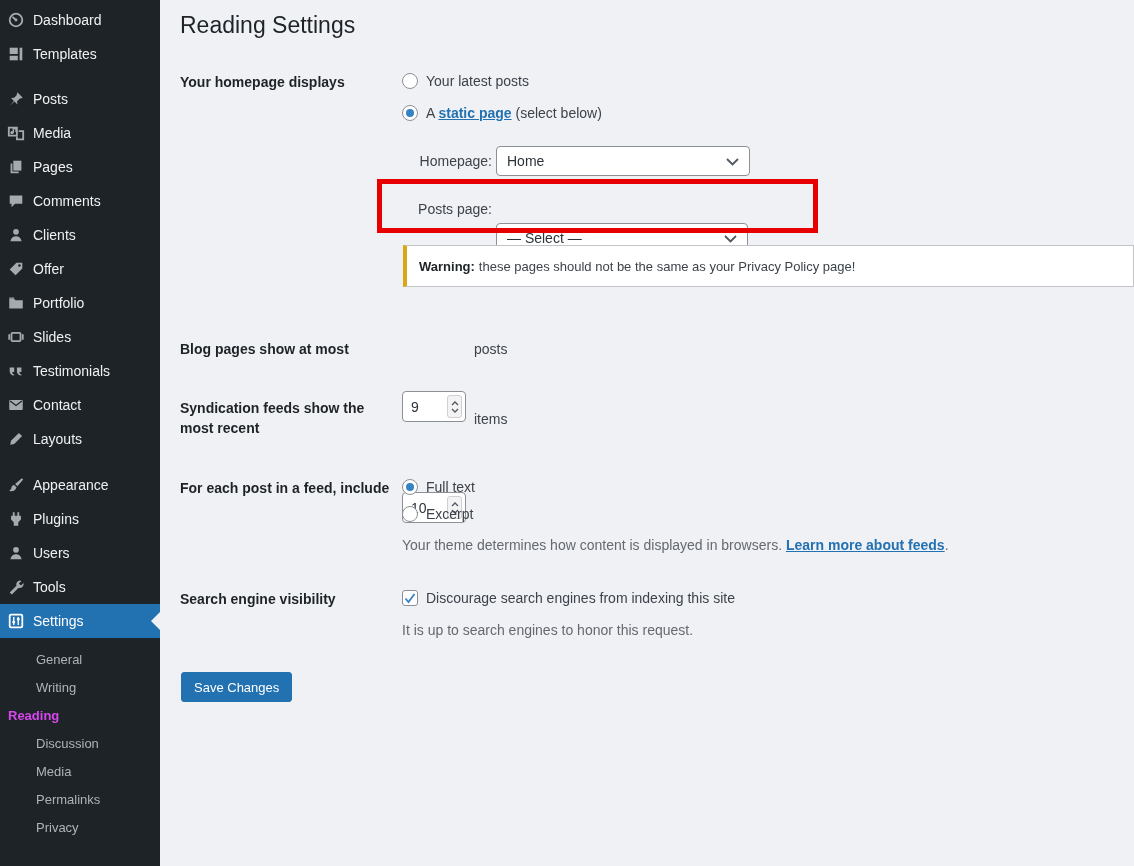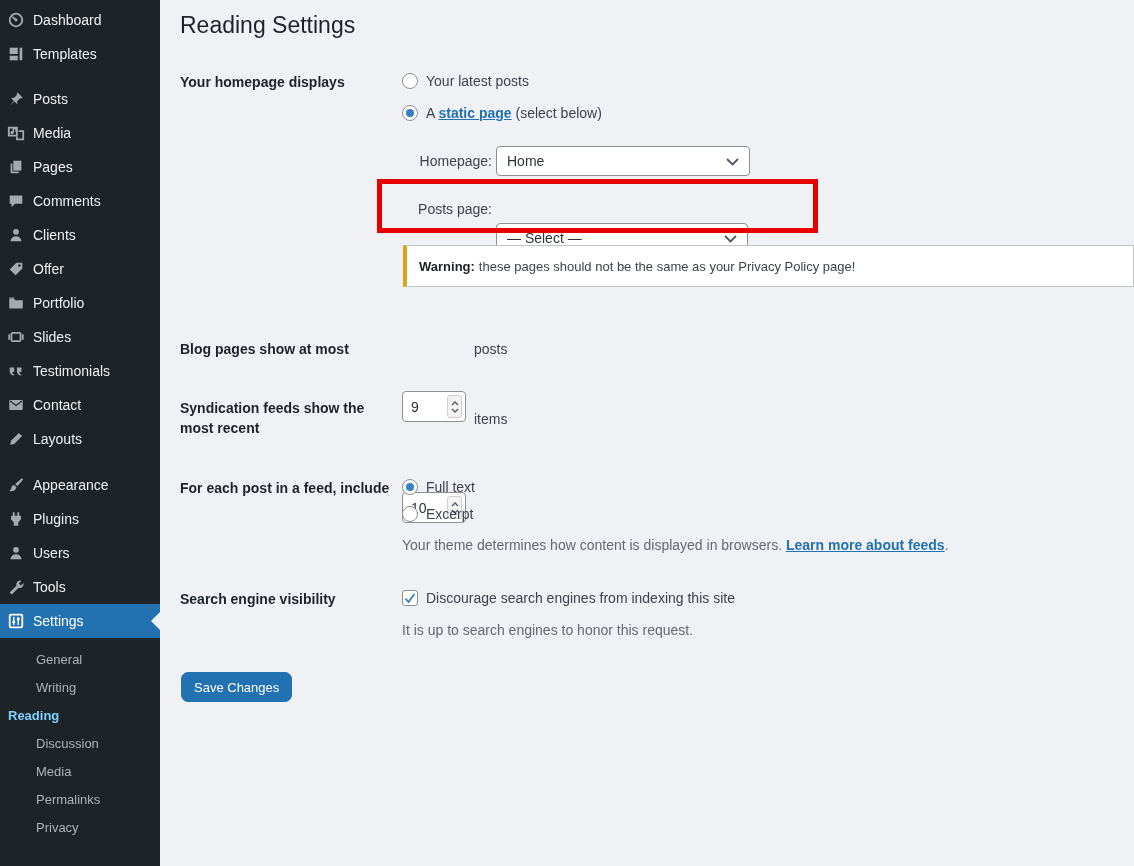--- a/index.html
+++ b/index.html
@@ -20,21 +20,21 @@
   .menu-item.active { background:#2271b1; color:#fff; position:relative; }
   .menu-item.active .ico { color:#fff; }
   .menu-item.active::after { content:""; position:absolute; right:0; top:50%;
     transform:translateY(-50%); width:0; height:0;
     border-top:9px solid transparent; border-bottom:9px solid transparent;
     border-right:9px solid #f0f1f5; }
   .be-logo { font-weight:700; font-size:13px; color:#a7aaad; letter-spacing:0; }
   .submenu { list-style:none; padding-top:8px; }
   .submenu-item { height:28px; line-height:28px; padding-left:36px; font-size:13px;
     color:#aeb3b9; cursor:pointer; }
-  .submenu-item.current { color:#7dd3fc; font-weight:700;padding-left:8px; }
+  .submenu-item.current { color:#d946ef; font-weight:700;padding-left:8px; }
 
   
   .main { position:absolute; left:160px; top:0; right:0; bottom:0; }
   .abs { position:absolute; }
   .page-title { left:20px; top:11px; font-size:23px; font-weight:400; color:#1d2327; line-height:29px; }
   .sec-label { font-size:14px; font-weight:700; color:#1d2327; line-height:20px; }
   .txt { font-size:14px; color:#3c434a; line-height:20px; }
   .muted { font-size:14px; color:#646970; line-height:20px; }
   a.wp-link { color:#2271b1; text-decoration:underline; cursor:pointer;font-weight:bold; }
 
@@ -368,15 +368,15 @@
   <div class="abs radio-row" style="left:242px; top:588px;">
     <span class="checkbox">
       <svg width="12" height="11" viewBox="0 0 12 11" fill="none">
           <path d="M1.5 5.5l3 3.5L10.5 1" stroke="#3582c4" stroke-width="1.8"></path>
         </svg>
     </span>
     <span class="txt">Discourage search engines from indexing this site</span>
   </div>
   <div class="abs muted" style="left:242px; top:620px;">It is up to search engines to honor this request.</div>
 
-  <button class="abs btn-primary" style="left:21px; top:672px;border-radius:7px;">Save Changes</button>
+  <button class="abs btn-primary" style="left:21px; top:672px;">Save Changes</button>
 
 </div>
 
 </body></html>

